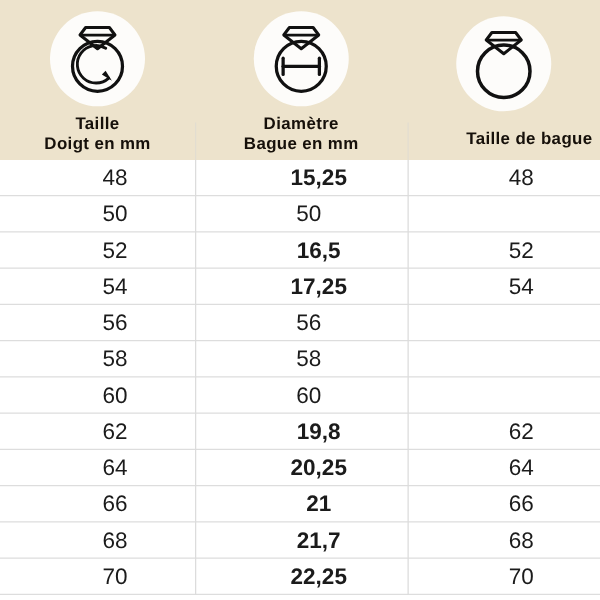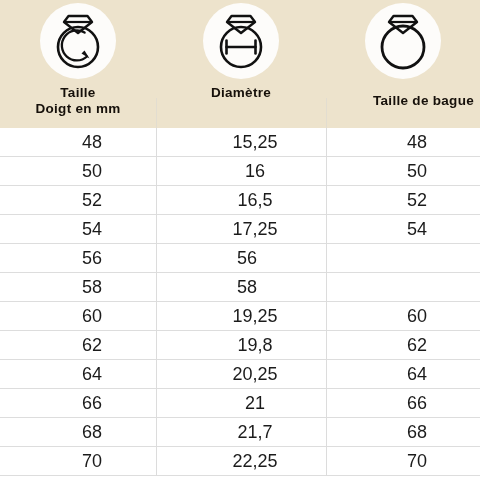--- a/index.html
+++ b/index.html
@@ -22,21 +22,21 @@
     overflow: hidden;
     background: #ffffff;
   }
 
   
   .chart-header {
     height: 128px;
     background: #ede3cc;
     display: flex;
     flex-direction: row;
-    align-items: flex-start;
+    align-items: center;
     box-sizing: border-box;
   }
 
   .header-cell {
     display: flex;
     flex-direction: column;
     align-items: center;
     justify-content: flex-start;
     box-sizing: border-box;
     padding-top: 3px;
@@ -98,21 +98,21 @@
     display: flex;
     align-items: center;
     justify-content: center;
     box-sizing: border-box;
     font-size: 18px;
     color: #1b1b1b;
     font-weight: 400;
     padding-left: 28px;
   }
   .cell.col-1 { width: 156px; }
-  .cell.col-2 { width: 170px; }
+  .cell.col-2 { width: 170px; font-weight: bold; }
   .cell.col-3 { width: 154px; }
 
   
   .v-divider {
     position: absolute;
     top: 0;
     bottom: 0;
     width: 1px;
     background: #dcdcdc;
     pointer-events: none;
@@ -165,20 +165,21 @@
 
           <circle cx="30" cy="37" r="20" stroke="#111111" stroke-width="2.6" fill="none"></circle>
 
           <path d="M15.5 37 H44.5" stroke="#111111" stroke-width="2.6" stroke-linecap="round"></path>
           <path d="M15.5 30.5 V43.5" stroke="#111111" stroke-width="2.6" stroke-linecap="round"></path>
           <path d="M44.5 30.5 V43.5" stroke="#111111" stroke-width="2.6" stroke-linecap="round"></path>
         </svg>
       </div>
       <div class="header-label">
         <span>Diamètre</span>
+        <span class="line2">Bague en mm</span>
       </div>
     </div>
 
     <div class="header-cell col-3">
       <div class="icon-badge">
         <svg width="60" height="62" viewBox="0 0 60 62" fill="none" xmlns="http://www.w3.org/2000/svg">
 
           <path d="M20.5 6 H39.5 L44 12 L30 23 L16 12 Z" stroke="#111111" stroke-width="2.4" stroke-linejoin="round" fill="none"></path>
           <path d="M16 12 H44" stroke="#111111" stroke-width="2.2"></path>
 
@@ -197,21 +198,20 @@
   <div class="chart-body" id="chart-body">
     <div class="v-divider d1"></div>
     <div class="v-divider d2"></div>
   <div class="chart-row">
         <div class="cell col-1">48</div>
         <div class="cell col-2">15,25</div>
         <div class="cell col-3">48</div>
       </div>
       <div class="chart-row">
         <div class="cell col-1">50</div>
-        <div class="cell col-2">16</div>
         <div class="cell col-3">50</div>
       </div>
       <div class="chart-row">
         <div class="cell col-1">52</div>
         <div class="cell col-2">16,5</div>
         <div class="cell col-3">52</div>
       </div>
       <div class="chart-row">
         <div class="cell col-1">54</div>
         <div class="cell col-2">17,25</div>
@@ -220,21 +220,20 @@
       <div class="chart-row">
         <div class="cell col-1">56</div>
         <div class="cell col-3">56</div>
       </div>
       <div class="chart-row">
         <div class="cell col-1">58</div>
         <div class="cell col-3">58</div>
       </div>
       <div class="chart-row">
         <div class="cell col-1">60</div>
-        <div class="cell col-2">19,25</div>
         <div class="cell col-3">60</div>
       </div>
       <div class="chart-row">
         <div class="cell col-1">62</div>
         <div class="cell col-2">19,8</div>
         <div class="cell col-3">62</div>
       </div>
       <div class="chart-row">
         <div class="cell col-1">64</div>
         <div class="cell col-2">20,25</div>

